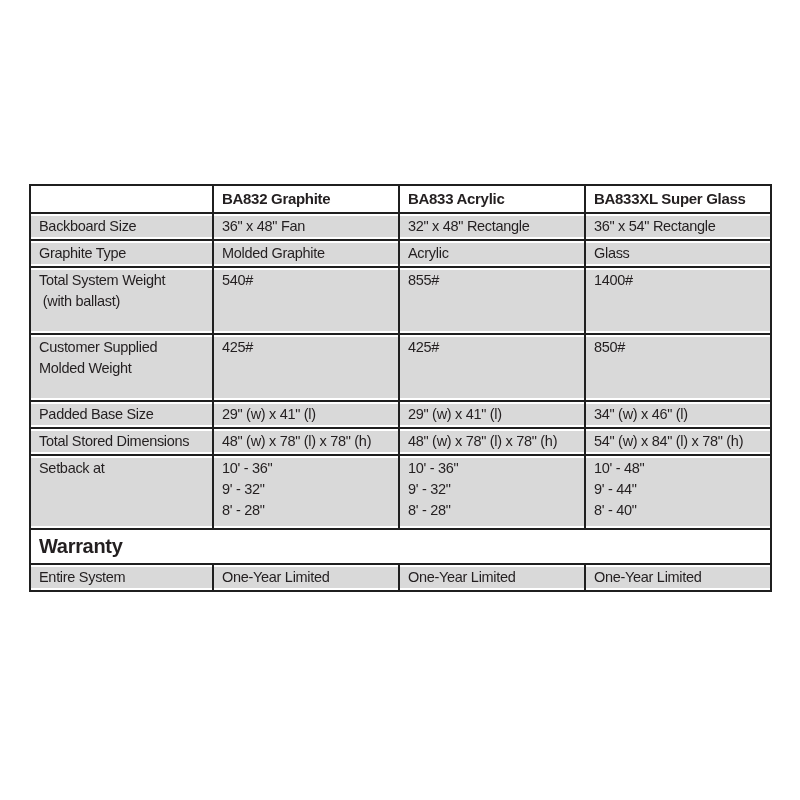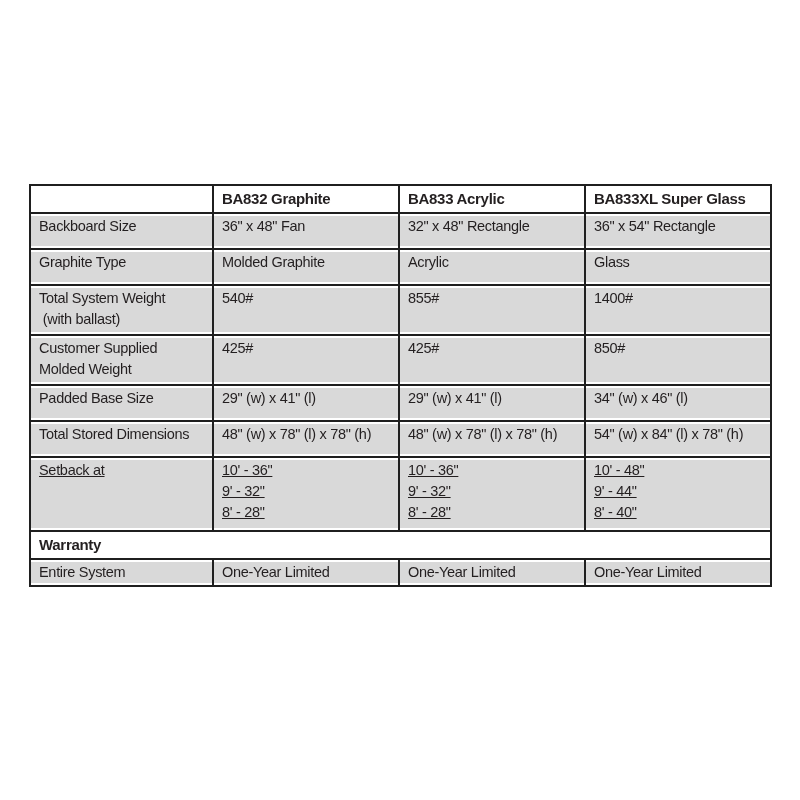--- a/index.html
+++ b/index.html
@@ -46,27 +46,27 @@
     box-shadow: inset 0 2px 0 #ffffff, inset 0 -2px 0 #ffffff;
   }
   table.spec th.colhead {
     background: #ffffff;
     font-weight: bold;
     font-size: 15px;
   }
   table.spec td.section {
     background: #ffffff;
     font-weight: bold;
-    font-size: 15px;
+    font-size: 20px;
   }
   tr.h26 { height: 26px; }
-  tr.h27 { height: 36px; }
+  tr.h27 { height: 27px; }
   tr.h28 { height: 14px; }
-  tr.h50 { height: 50px; }
-  tr.h74 { height: 74px; text-decoration: underline; }
+  tr.h50 { height: 67px; }
+  tr.h74 { height: 74px; }
 </style>
 </head>
 <body>
 
 <div class="stage">
   <table class="spec">
     <colgroup>
       <col style="width:183px">
       <col style="width:186px">
       <col style="width:186px">

